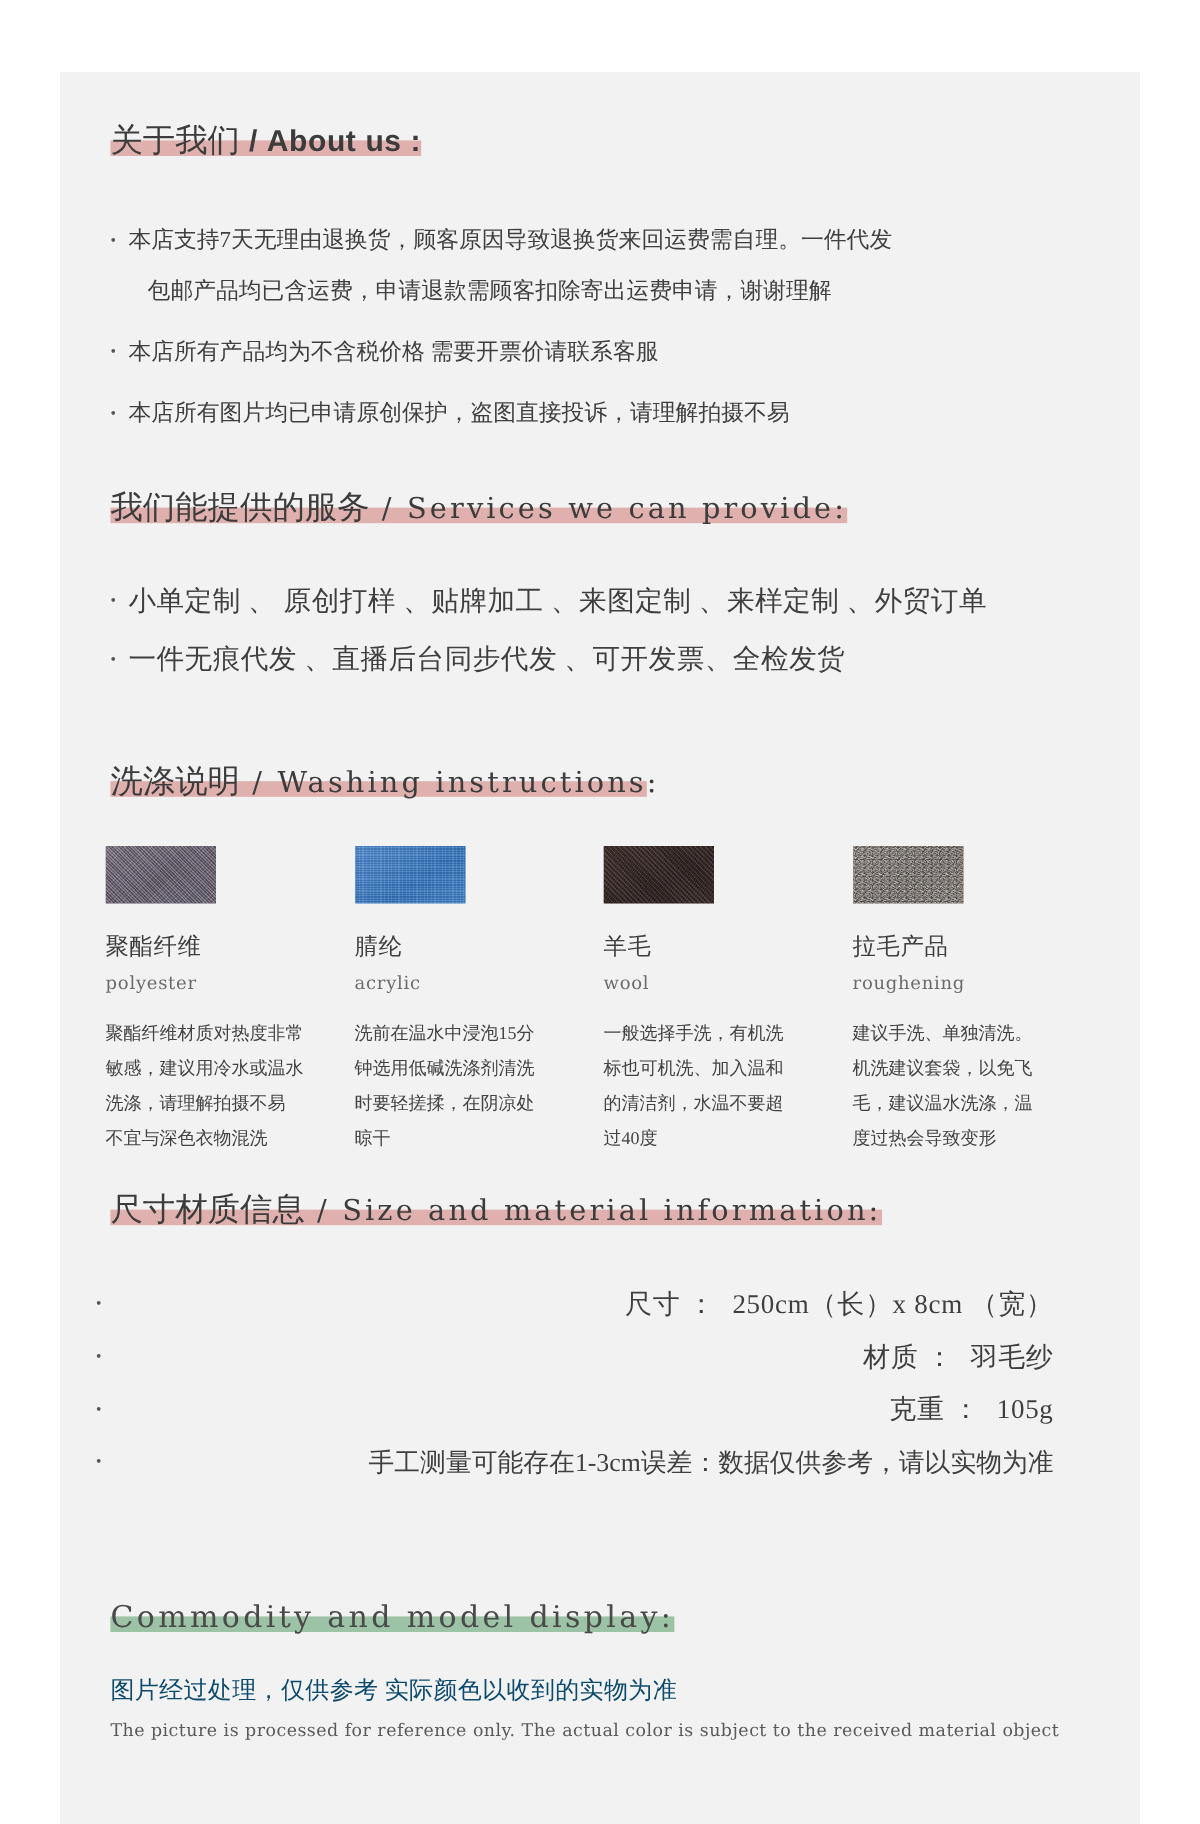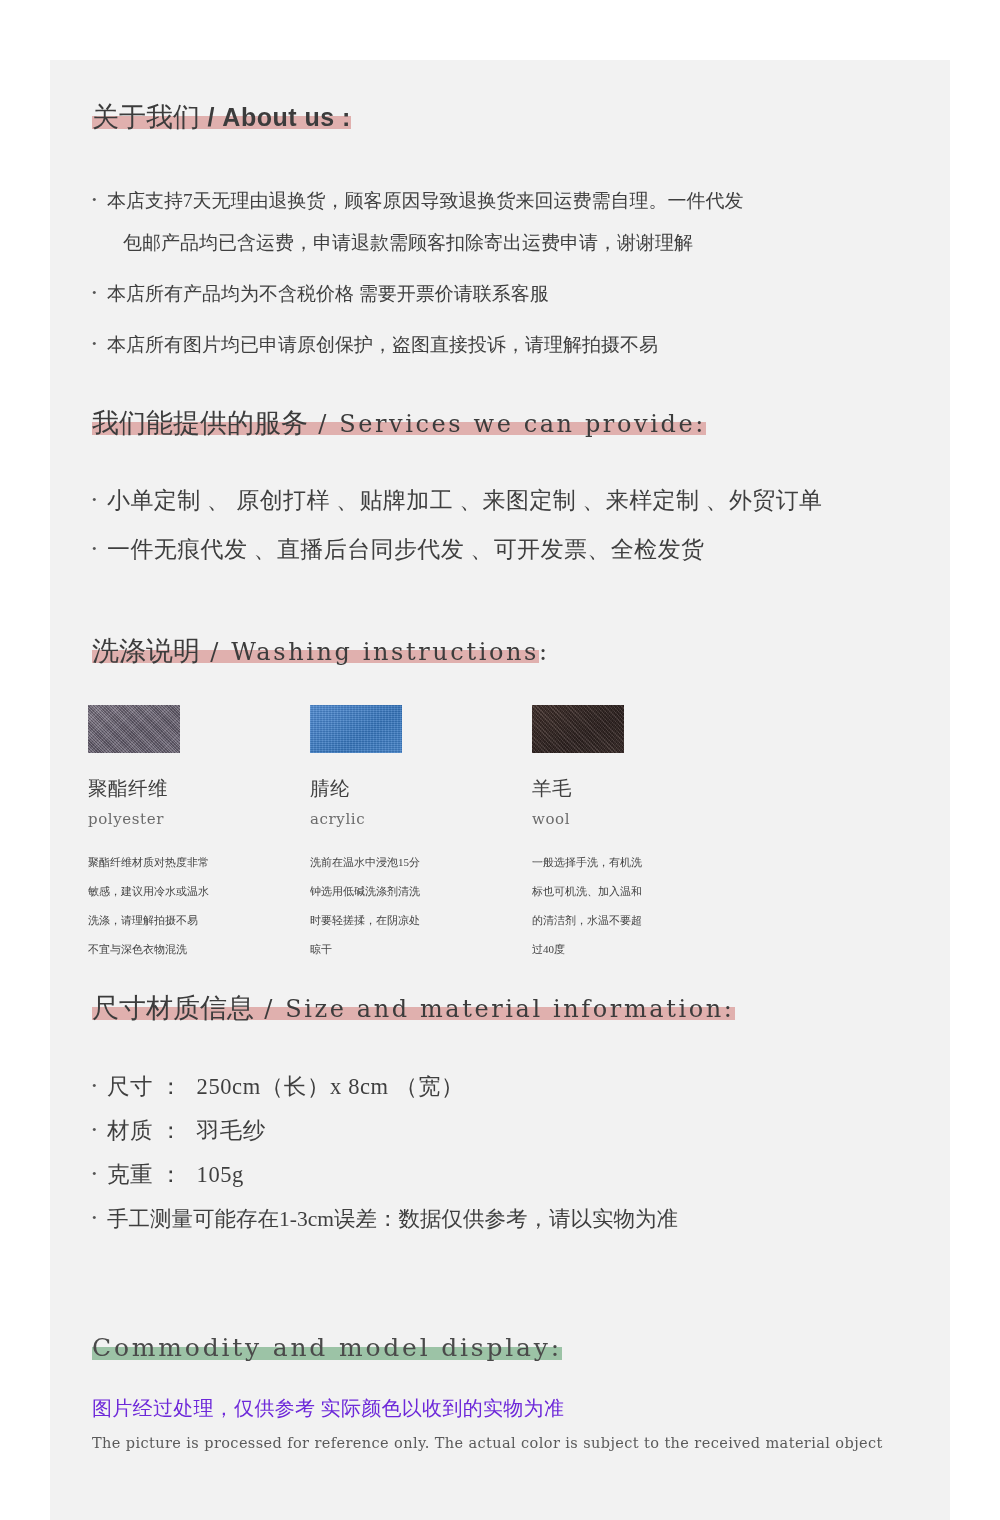--- a/index.html
+++ b/index.html
@@ -173,52 +173,52 @@
   }
   .sw-name-en {
     font-family: "DejaVu Serif", "Liberation Serif", serif;
     font-size: 15px;
     color: #6b6b6b;
     margin-top: 8px;
     letter-spacing: 0.6px;
   }
   .sw-care {
     font-family: "Liberation Serif", "DejaVu Serif", serif;
-    font-size: 11px;
+    font-size: 15px;
     color: #434343;
     line-height: 29px;
     margin-top: 20px;
     width: 185px;
   }
 
   
   .footer-cn {
     font-family: "Liberation Serif", "DejaVu Serif", serif;
     font-size: 20px;
-    color: #6d28d9;
+    color: #0c4a6e;
     letter-spacing: 0.3px;
   }
   .footer-en {
     font-family: "DejaVu Serif", "Liberation Serif", serif;
     font-size: 14.5px;
     color: #5a5a5a;
     letter-spacing: 0.4px;
     margin-top: 13px;
   }
 
   
   .blk { position: absolute; }
   #about-head    { left: 42px; top: 44px; text-align: right; }
   #about-list    { left: 40px; top: 120px; width: 830px; }
   #services-head { left: 42px; top: 350px; }
   #services-list { left: 40px; top: 424px; width: 830px; }
   #wash-head     { left: 42px; top: 578px; }
   #swatches      { left: 38px; top: 645px; width: 830px; }
   #size-head     { left: 42px; top: 935px; }
-  #spec-list     { left: 40px; top: 1010px; width: 800px; }
+  #spec-list     { left: 28px; top: 1010px; width: 800px; text-align: right; }
   #display-head  { left: 42px; top: 1275px; }
   #footer-note   { left: 42px; top: 1335px; width: 830px; }
 </style>
 </head>
 <body>
 
 <div class="page">
 
   <h2 class="section-head blk" id="about-head"><span class="hl hl-pink"><span class="head-cn">关于我们</span><span class="head-en-bold"> / </span><span class="head-en-bold">About us :</span></span></h2>
 
@@ -285,20 +285,33 @@
       <div class="sw-name-cn">羊毛</div>
       <div class="sw-name-en">wool</div>
       <div class="sw-care">
         <div>一般选择手洗，有机洗</div>
         <div>标也可机洗、加入温和</div>
         <div>的清洁剂，水温不要超</div>
         <div>过40度</div>
       </div>
     </div>
 
+    <div class="swatch-col">
+      <div class="swatch">
+        <div class="sw-tex tex-rough"></div>
+      </div>
+      <div class="sw-name-cn">拉毛产品</div>
+      <div class="sw-name-en">roughening</div>
+      <div class="sw-care">
+        <div>建议手洗、单独清洗。</div>
+        <div>机洗建议套袋，以免飞</div>
+        <div>毛，建议温水洗涤，温</div>
+        <div>度过热会导致变形</div>
+      </div>
+    </div>
 
   </div>
 
   <h2 class="section-head blk" id="size-head"><span class="hl hl-pink"><span class="head-cn">尺寸材质信息</span><span class="head-en-mono"> / </span><span class="head-en-mono">Size and material information:</span></span></h2>
 
   <ul class="bullets blk" id="spec-list">
     <li>
       <span>尺寸 ：</span><span class="spec-val">250cm（长）x 8cm （宽）</span>
     </li>
     <li>

